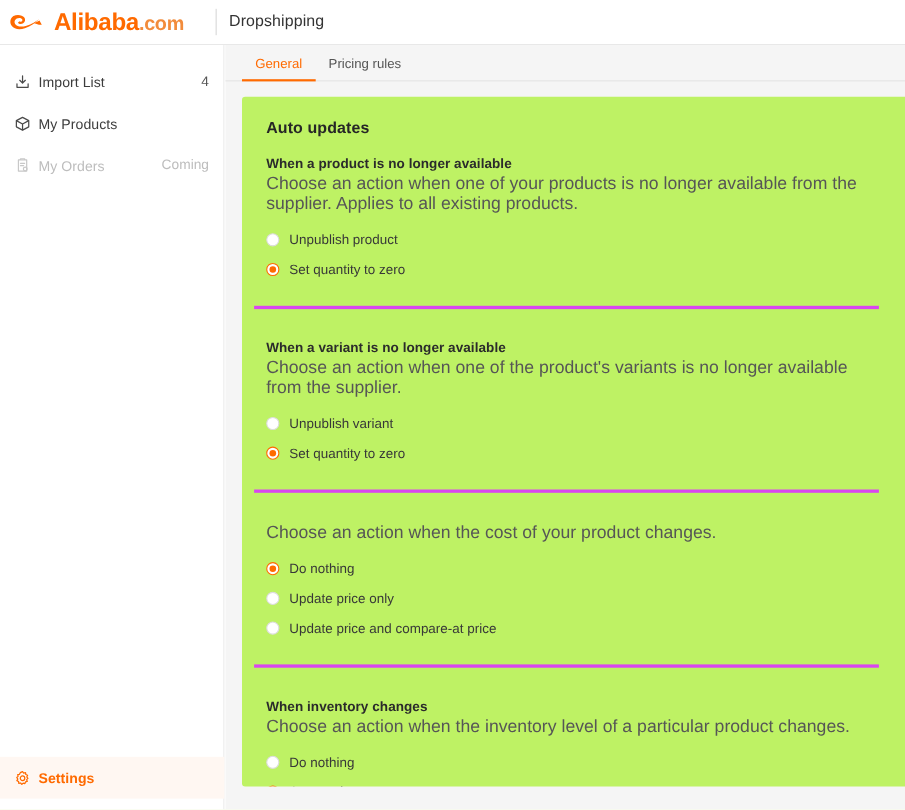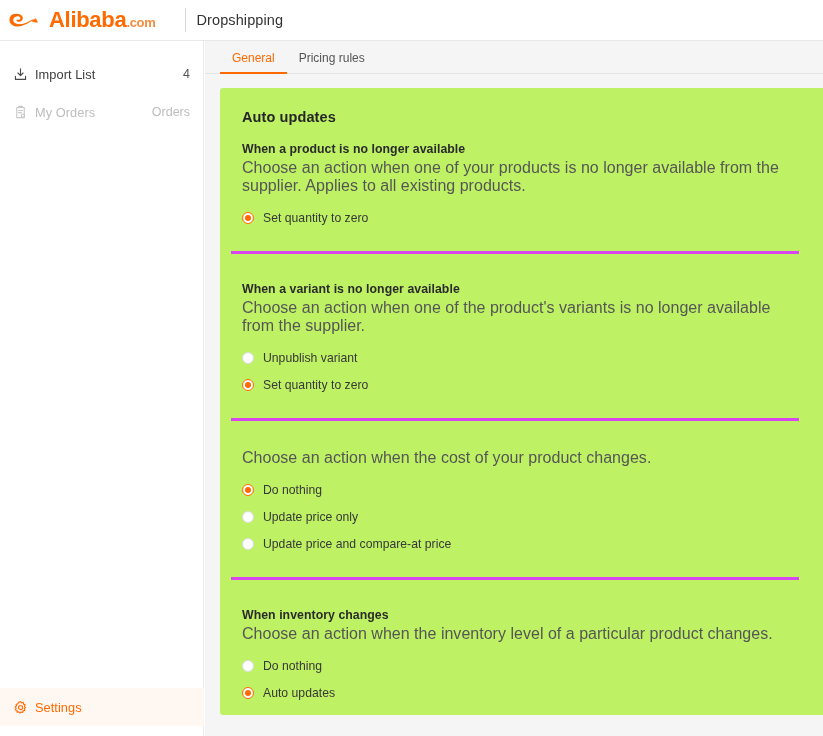--- a/index.html
+++ b/index.html
@@ -18,21 +18,21 @@
     position: absolute; left:0; top:0; width:823px; height:41px;
     background:#ffffff; border-bottom:1px solid #e8e8e8;
     display:flex; align-items:center;
   }
   .logo-wrap { display:flex; align-items:center; margin-left:8px; }
   .logo-mark { width:40px; height:26px; display:block; }
   .logo-text {
     font-size:22px; font-weight:bold; color:#ff6a00;
     letter-spacing:-0.3px; margin-left:1px; line-height:1;
   }
-  .logo-text .dotcom { color:#f28c3c; font-weight:bold; font-size:13px; }
+  .logo-text .dotcom { color:#f28c3c; font-weight:bold; font-size:18px; }
   .header-sep {
     width:1px; height:24px; background:#d8d8d8; margin-left:29px;
   }
   .header-title {
     margin-left:11px; font-size:14.5px; color:#333333; letter-spacing:0.1px;
   }
 
   
   .sidebar {
     position:absolute; left:0; top:41px; width:204px; height:695px;
@@ -49,21 +49,21 @@
     color:#4a4a4a;
   }
   .nav-item .nav-label { flex:1; letter-spacing:0.05px; }
   .nav-item .nav-meta { font-size:12.5px; color:#555; }
   .nav-item.disabled { color:#bdbdbd; cursor:default; }
   .nav-item.disabled .nav-ico { color:#c8c8c8; }
   .nav-item.disabled .nav-meta { color:#bdbdbd; }
 
   .nav-bottom { position:absolute; left:0; bottom:10px; width:204px; }
   .nav-item.active {
-    background:#fff7f2; color:#ff6a00; font-weight:normal;
+    background:#fff7f2; color:#ff6a00; font-weight:bold;
   }
   .nav-item.active .nav-ico { color:#ff6a00; }
 
   
   .content {
     position:absolute; left:205px; top:41px; width:618px; height:695px;
     background:#f5f5f5;
   }
   .tabbar {
     position:relative; height:33px; background:#f5f5f5;
@@ -145,33 +145,43 @@
         <span class="nav-ico">
           <svg width="15" height="15" viewBox="0 0 16 16" fill="none" stroke="currentColor" stroke-width="1.2">
             <path d="M8 2 L8 9 M5.3 6.4 L8 9.2 L10.7 6.4" stroke-linecap="round" stroke-linejoin="round"></path>
             <path d="M2.6 9.8 L2.6 13.2 L13.4 13.2 L13.4 9.8" stroke-linecap="round" stroke-linejoin="round"></path>
           </svg>
         </span>
         <span class="nav-label">Import List</span>
         <span class="nav-meta">4</span>
       </div>
 
+      <div class="nav-item">
+        <span class="nav-ico">
+          <svg width="15" height="15" viewBox="0 0 16 16" fill="none" stroke="currentColor" stroke-width="1.2">
+            <path d="M8 1.8 L14 5 L14 11 L8 14.2 L2 11 L2 5 Z" stroke-linejoin="round"></path>
+            <path d="M2 5 L8 8.2 L14 5 M8 8.2 L8 14.2" stroke-linejoin="round"></path>
+          </svg>
+        </span>
+        <span class="nav-label">My Products</span>
+        <span class="nav-meta"></span>
+      </div>
 
       <div class="nav-item disabled">
         <span class="nav-ico">
           <svg width="15" height="15" viewBox="0 0 16 16" fill="none" stroke="currentColor" stroke-width="1.2">
             <path d="M4 2.6 L12 2.6 L12 13.4 L4 13.4 Z" stroke-linejoin="round"></path>
             <path d="M6 2.6 L6 1.4 L10 1.4 L10 2.6" stroke-linejoin="round"></path>
             <line x1="6" y1="5.8" x2="10" y2="5.8" stroke-linecap="round"></line>
             <line x1="6" y1="8.1" x2="9" y2="8.1" stroke-linecap="round"></line>
             <circle cx="10.6" cy="11.4" r="1.8"></circle>
           </svg>
         </span>
         <span class="nav-label">My Orders</span>
-        <span class="nav-meta">Orders</span>
+        <span class="nav-meta">Coming</span>
       </div>
 
     </div>
 
     <div class="nav-bottom">
 
       <div class="nav-item active">
         <span class="nav-ico">
           <svg width="15" height="15" viewBox="0 0 16 16" fill="none" stroke="currentColor" stroke-width="1.2">
             <circle cx="8" cy="8" r="2.2"></circle>
@@ -196,20 +206,24 @@
 
     <div class="card">
       <div class="card-inner">
 
         <div class="card-title ind">Auto updates</div>
 
         <div class="section ind">
           <div class="sec-title">When a product is no longer available</div>
           <div class="sec-desc">Choose an action when one of your products is no longer available from the supplier. Applies to all existing products.</div>
           <div class="radio-row">
+            <span class="radio"></span>
+            <span class="radio-label">Unpublish product</span>
+          </div>
+          <div class="radio-row">
             <span class="radio checked"></span>
             <span class="radio-label">Set quantity to zero</span>
           </div>
         </div>
 
         <div class="section divided ind">
           <div class="sec-title">When a variant is no longer available</div>
           <div class="sec-desc">Choose an action when one of the product's variants is no longer available from the supplier.</div>
           <div class="radio-row">
             <span class="radio"></span>

